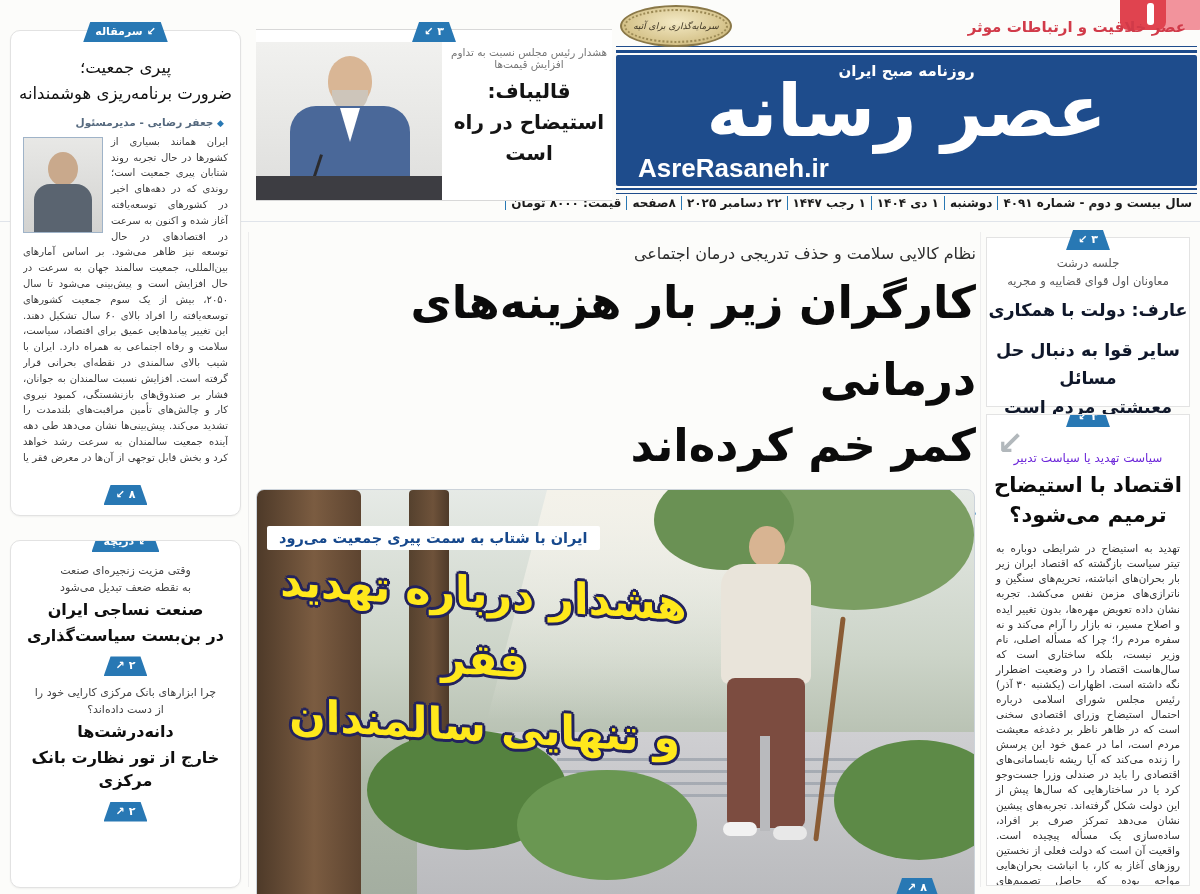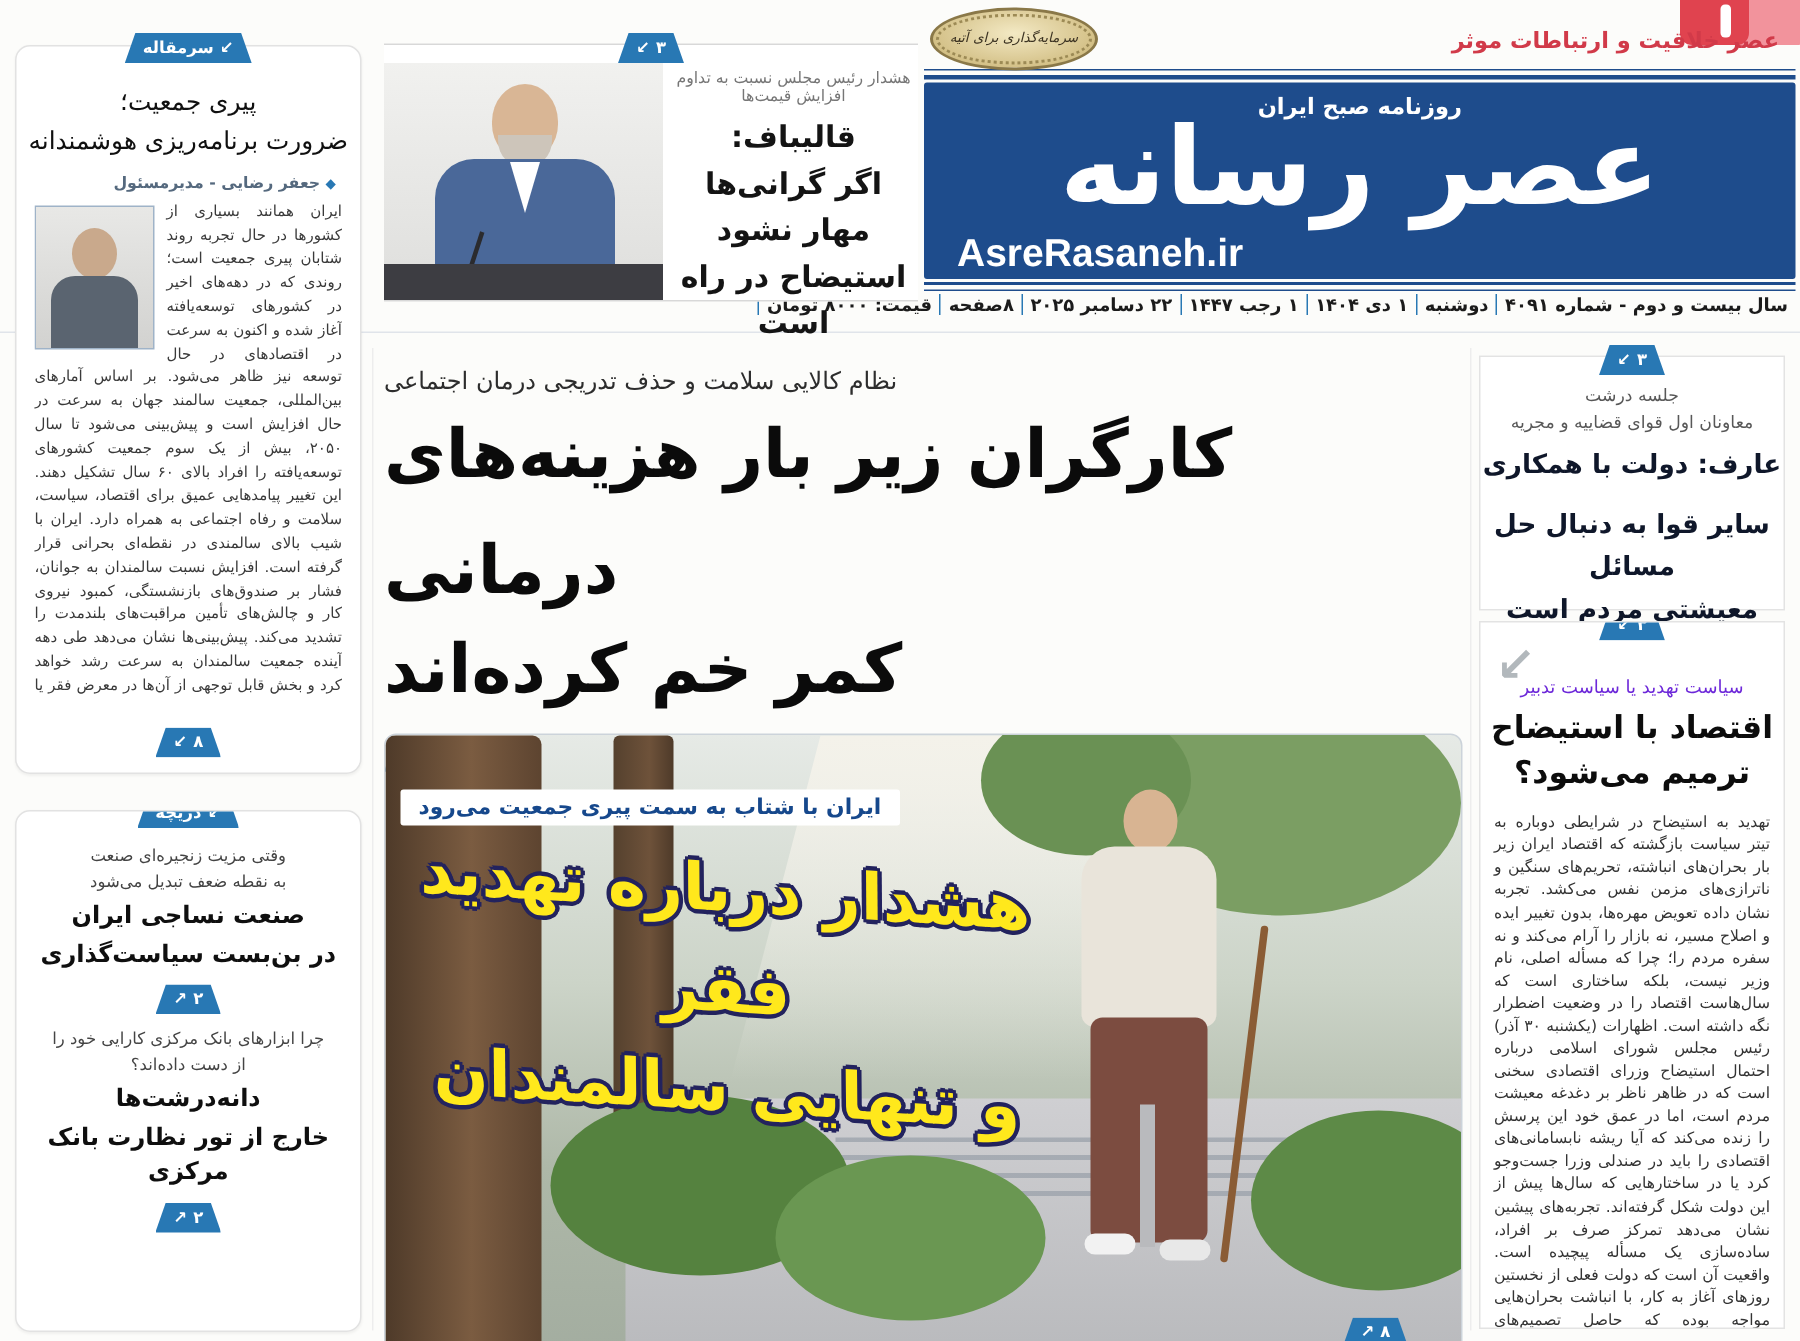--- a/index.html
+++ b/index.html
@@ -66,21 +66,21 @@
   .edimg{float:left;width:80px;height:96px;margin:3px 8px 5px 0;border:1px solid #9fb3c8;
          background:linear-gradient(#e8e8e6,#d2d2d0);position:relative;overflow:hidden}
   .edimg .h{position:absolute;left:24px;top:14px;width:30px;height:34px;border-radius:50%;background:#c9a98c}
   .edimg .b{position:absolute;left:10px;top:46px;width:58px;height:50px;border-radius:16px 16px 0 0;background:#5a6470}
   .dbox{left:10px;top:540px;width:231px;height:348px;overflow:hidden;text-align:center}
   .dk{font-size:11px;color:#444;line-height:1.5;margin:0 8px}
   .dt{font-size:16px;font-weight:bold;color:#0f0f0f;line-height:1.42;margin-top:3px}
   .dtab{margin:7px 0 9px}
 
   
-  .mainstory{left:256px;top:244px;width:720px;text-align:left}
+  .mainstory{left:256px;top:244px;width:720px;text-align:right}
   .mkicker{font-size:16px;color:#2d2d2d}
   .mhl{font-size:45px;font-weight:bold;color:#0b0b0b;line-height:1.7;margin-top:2px}
 
   
   .pbox{left:256px;top:489px;width:719px;height:414px;border:1px solid #ccd3da;border-radius:8px;overflow:hidden;
         background:linear-gradient(180deg,#e6eae6 0%,#ccd4c8 40%,#aeb8a8 70%,#a3ada0 100%)}
   .sun{position:absolute;left:230px;top:0;width:300px;height:230px;background:linear-gradient(#f4f2ea,rgba(244,242,234,0));
        clip-path:polygon(20% 0,80% 0,100% 100%,0 100%)}
   .path{position:absolute;left:160px;right:0;bottom:0;height:170px;background:linear-gradient(#cfcfd2,#b9babd)}
   .trunk1{position:absolute;left:0;top:0;bottom:0;width:104px;
@@ -158,21 +158,20 @@
       <div class="gp-head"></div>
       <div class="gp-beard"></div>
       <div class="gp-suit"></div>
       <div class="gp-shirt"></div>
       <div class="gp-mic"></div>
       <div class="gp-desk"></div>
     </div>
     <div class="gtext">
       <div class="gkicker">هشدار رئیس مجلس نسبت به تداوم افزایش قیمت‌ها</div>
       <div class="ghl">قالیباف:</div>
-      <div class="ghl">اگر گرانی‌ها مهار نشود</div>
       <div class="ghl">استیضاح در راه است</div>
     </div>
   </div>
 
   <div class="abs lbox edbox">
     <div class="tabctr" style="top:-11px">
       <span class="ptab">
         <span class="arr">↙</span>
         <span>سرمقاله</span>
       </span>

